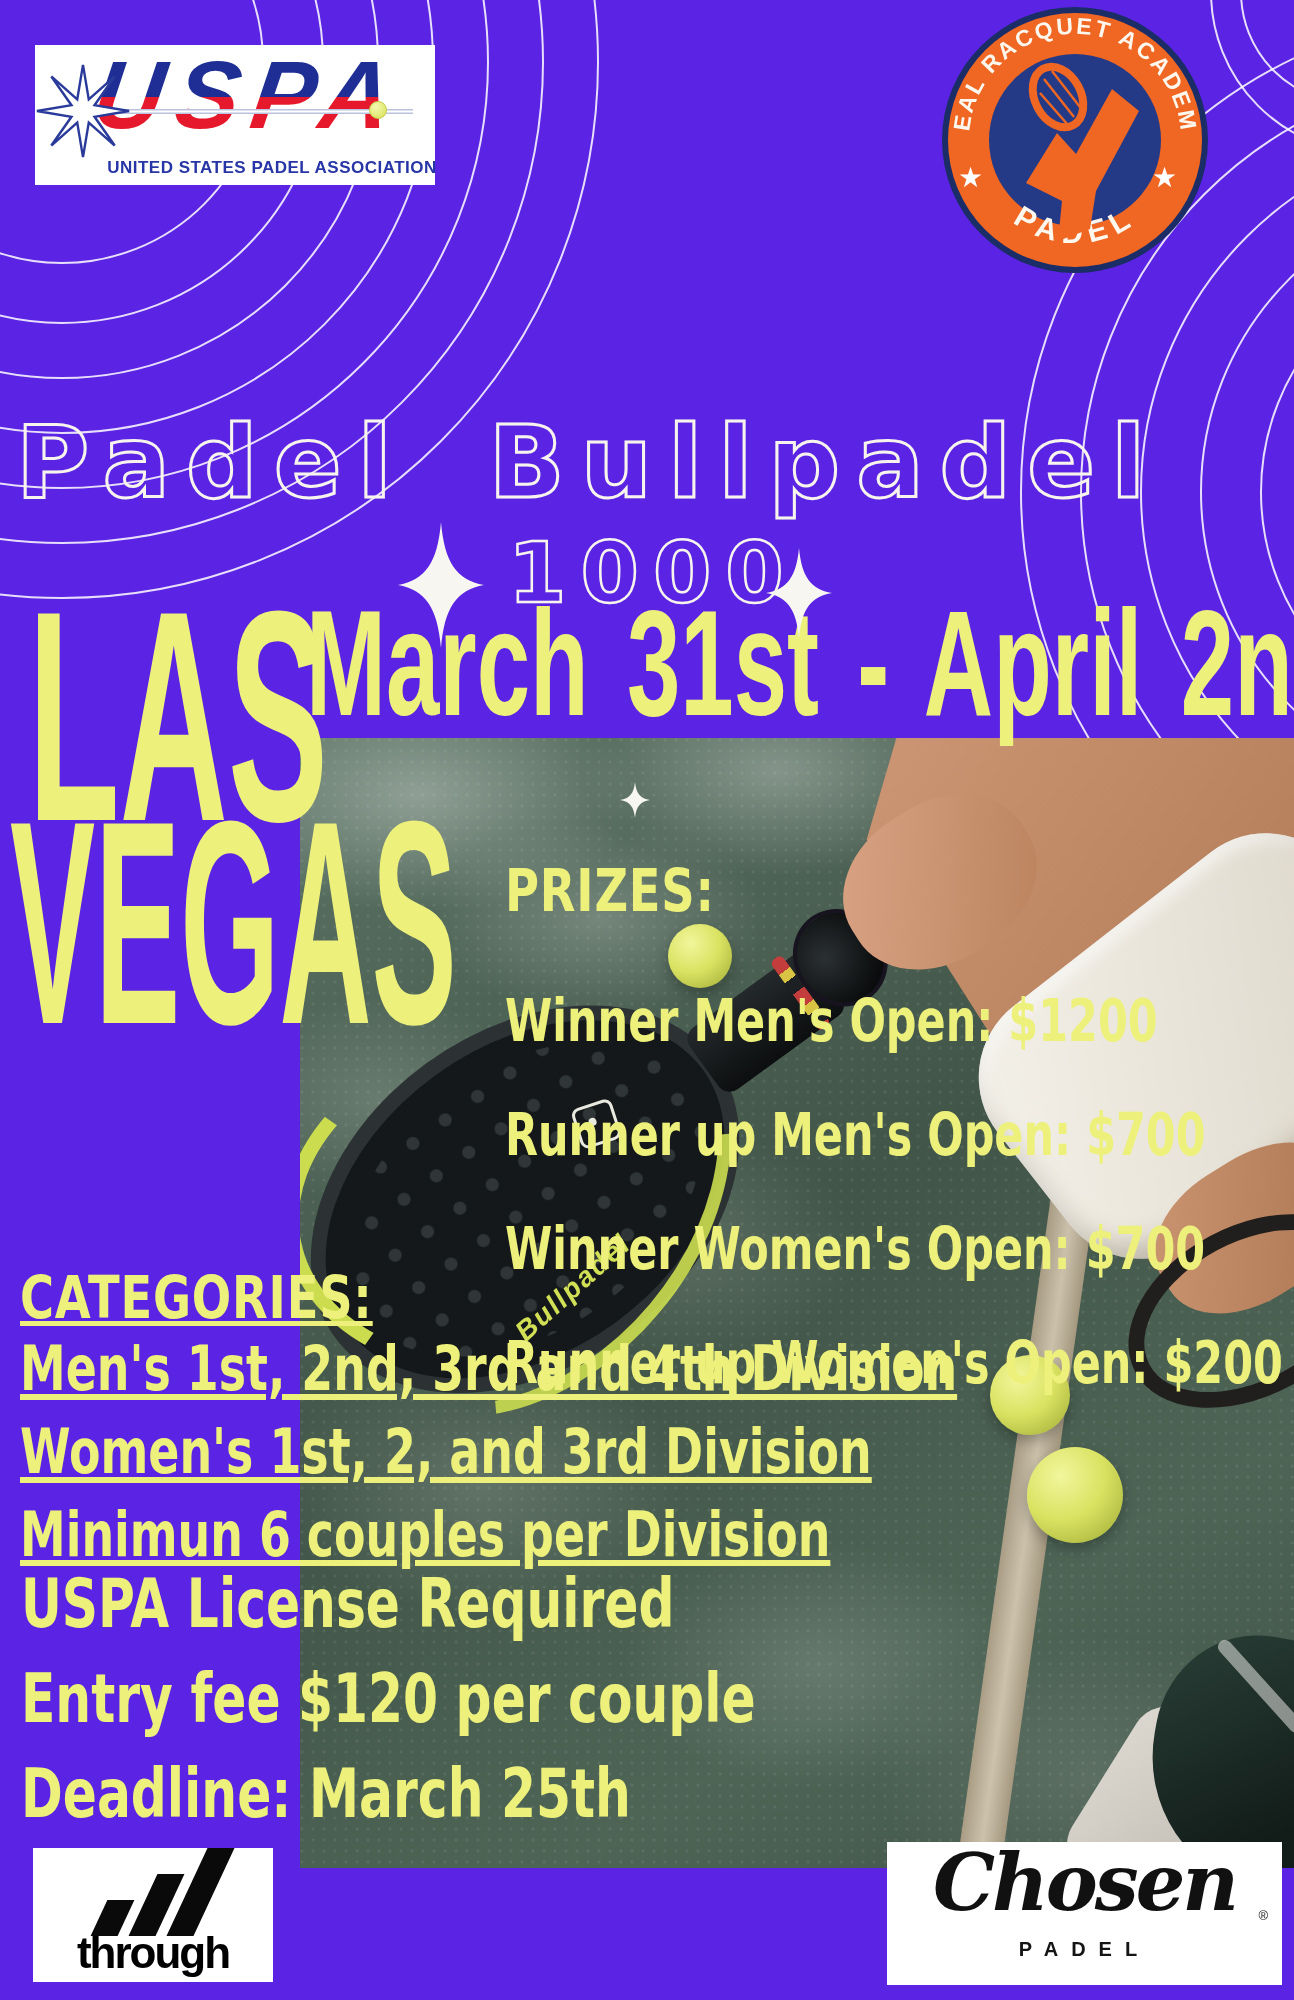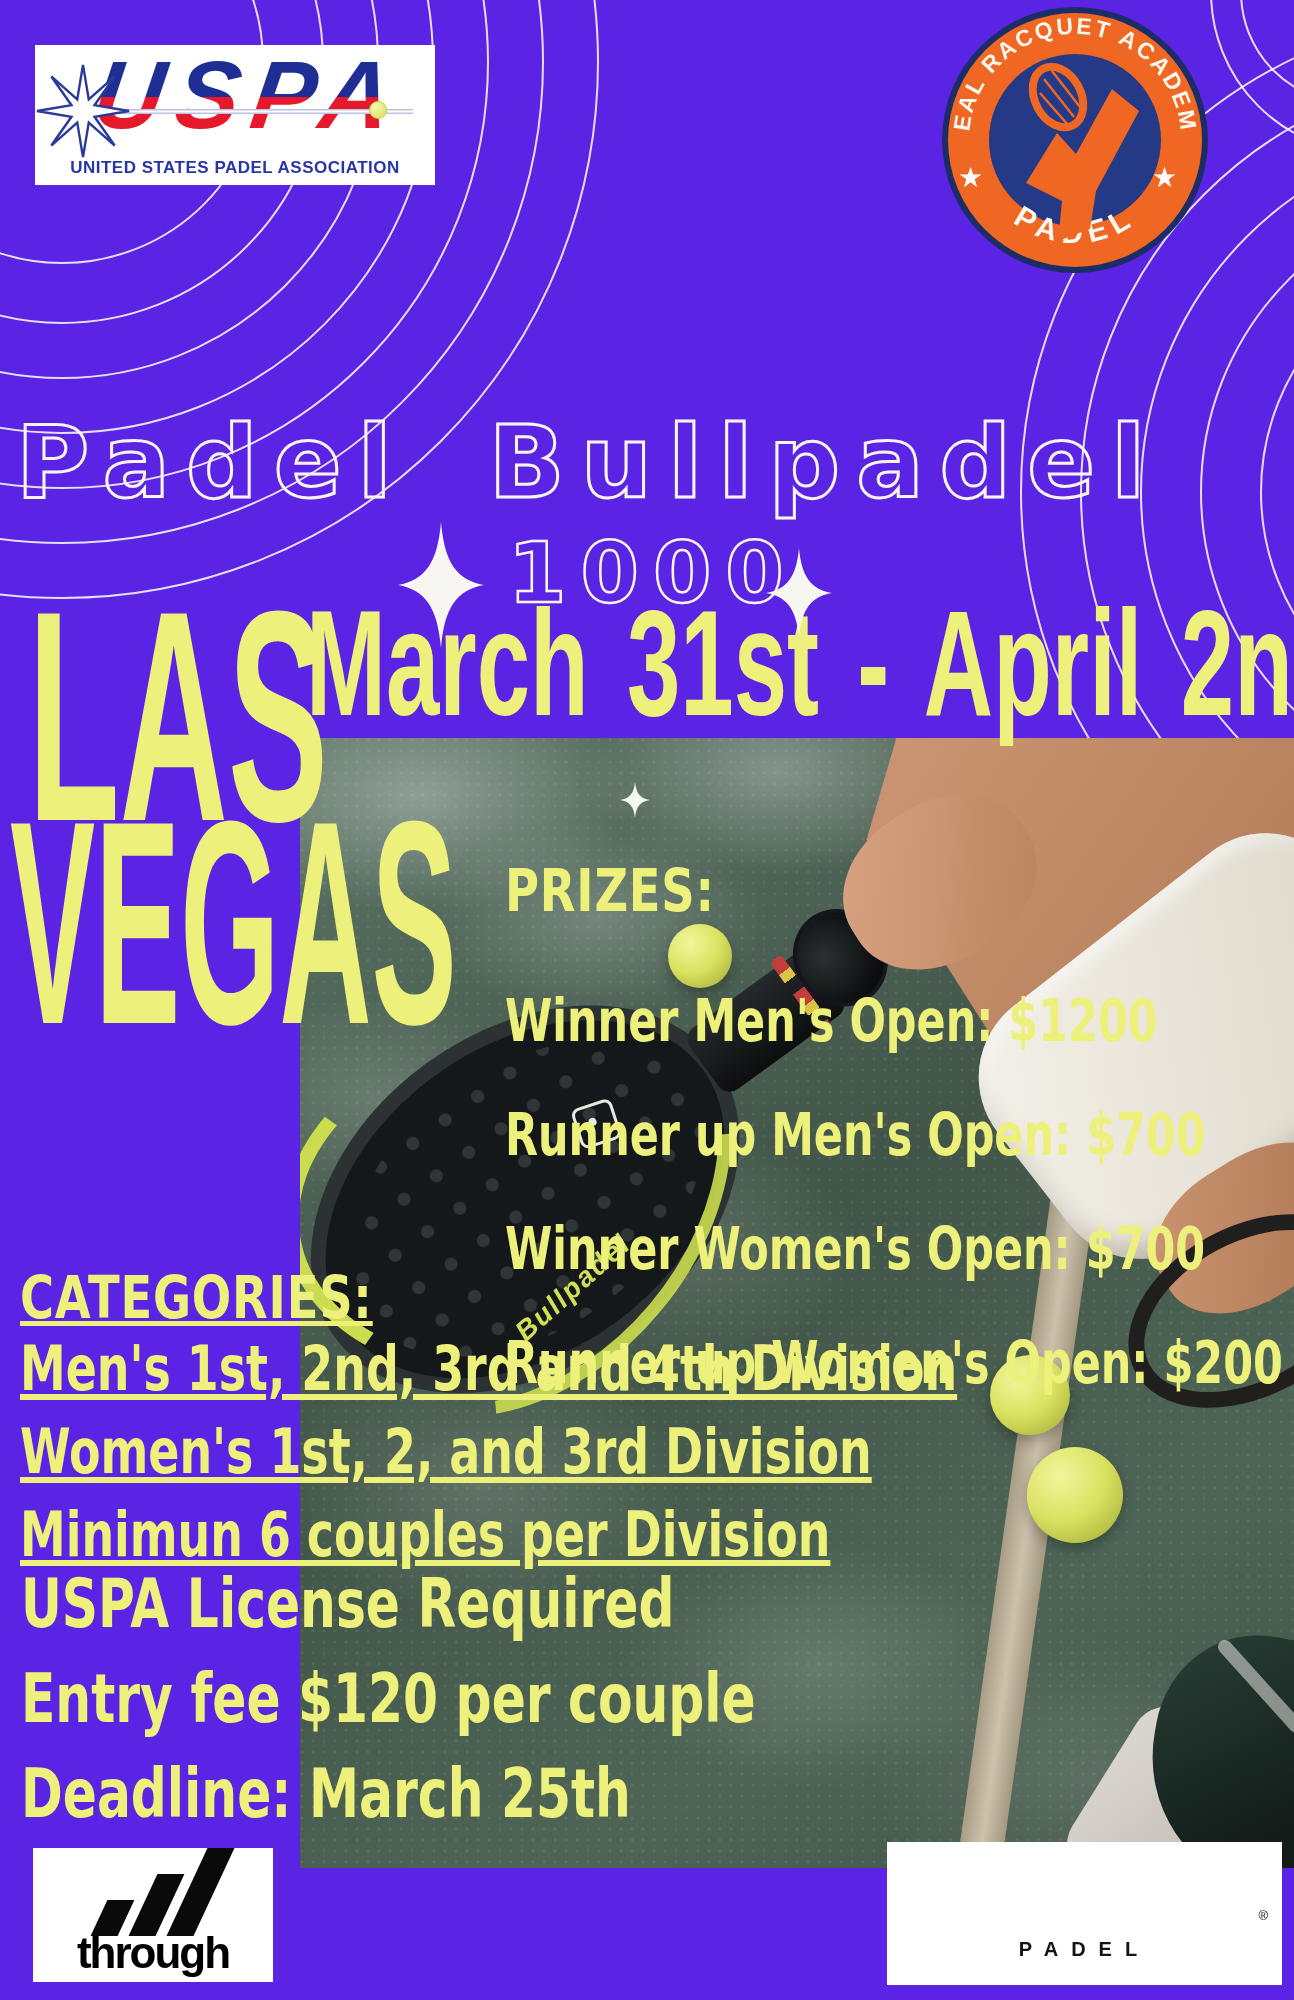--- a/index.html
+++ b/index.html
@@ -36,21 +36,21 @@
     transform:skewX(-8deg);
     background-image:linear-gradient(180deg,#1e2e94 0%,#1e2e94 52%,#e5192b 52%,#e5192b 100%);
     -webkit-background-clip:text; background-clip:text; color:transparent;
   }
   .uspa-line { position:absolute; left:20px; top:64px; width:358px; height:5px;
     background:linear-gradient(180deg,#aab3d6,#ffffff 50%,#aab3d6); z-index:3; }
   .uspa-star { position:absolute; left:-4px; top:18px; width:104px; height:96px; z-index:4; }
   .uspa-ball { position:absolute; left:334px; top:56px; width:16px; height:16px; border-radius:50%;
     background:radial-gradient(circle at 35% 30%,#f4f8b2,#d8e153); z-index:4; border:1px solid #c3cc46; }
   .uspa-caption { position:absolute; left:0; bottom:7px; width:100%; text-align:center;
-    font-size:17px; font-weight:bold; color:#2735a6; letter-spacing:.5px; }
+    font-size:17px; font-weight:bold; color:#2735a6; letter-spacing:.5px;padding-left:37px; }
 
   
   .rra { position:absolute; left:940px; top:5px; width:270px; height:270px; z-index:8; }
 
   
   .title {
     position:absolute; left:16px; top:413px; width:1270px; line-height:1; white-space:nowrap;
     font-family:"DejaVu Sans", sans-serif; font-weight:bold; font-size:100px;
     letter-spacing:16px; word-spacing:30px;
     color:transparent; -webkit-text-stroke:3px #f7f4ee; z-index:5;
@@ -313,17 +313,18 @@
     <div class="adidas-bars">
         <span></span>
         <span></span>
         <span></span>
       </div>
     <div class="adidas-word">through</div>
   </div>
 
 
   <div class="chosen">
+    <div class="chosen-word">Chosen</div>
     <div class="chosen-reg">®</div>
     <div class="chosen-sub">PADEL</div>
   </div>
 
 </div>
 
 </body></html>

